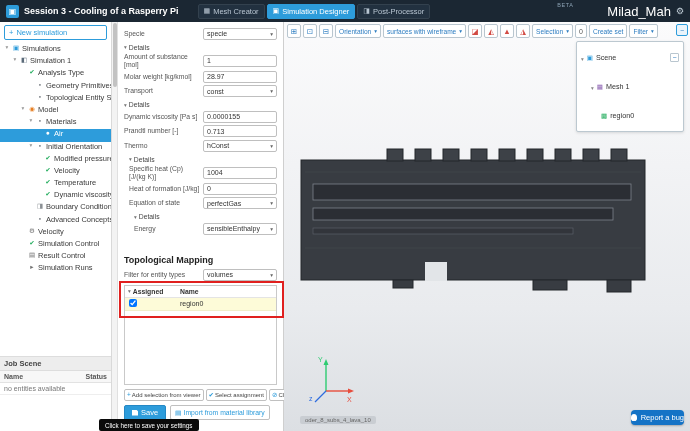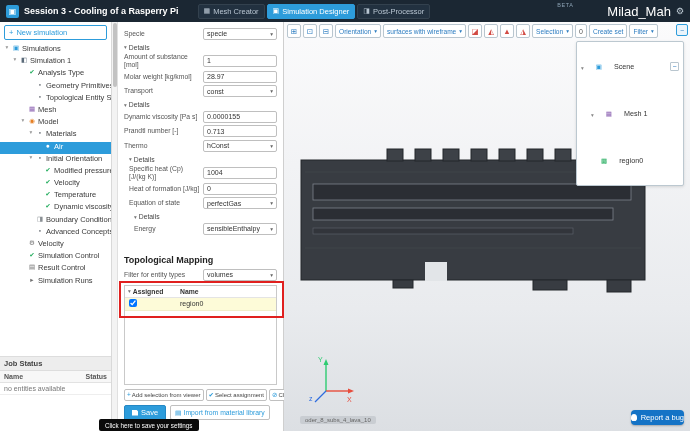--- a/index.html
+++ b/index.html
@@ -92,21 +92,21 @@
 
 .viewer{flex:1;position:relative;background:linear-gradient(180deg,#fbfbfc 0%,#e9ebee 70%,#dcdfe3 100%);overflow:hidden}
 .vtoolbar{position:absolute;top:2px;left:3px;display:flex;align-items:center;gap:2px;z-index:4}
 .vbtn{height:14px;min-width:14px;border:1px solid #b9c6cf;background:#fff;color:#2d7dc1;font-size:7.5px;display:flex;align-items:center;justify-content:center;border-radius:2px;cursor:pointer;padding:0 2px}
 .vbtn.red{color:#d24a43}
 .vdrop{height:14px;border:1px solid #b9c6cf;background:#fff;color:#2d7dc1;font-size:6.6px;display:flex;align-items:center;gap:3px;padding:0 3px;border-radius:2px;cursor:pointer;white-space:nowrap}
 .vdrop .caret{font-size:5.5px}
 .vcount{height:14px;width:12px;border:1px solid #b9c6cf;background:#fff;color:#555;font-size:7px;display:grid;place-items:center;border-radius:2px}
 .paneltoggle{position:absolute;top:2px;right:2px;width:12px;height:12px;border:1px solid #2d9cdb;background:#eaf4fb;color:#2d7dc1;font-size:7px;display:grid;place-items:center;border-radius:2px;cursor:pointer;z-index:4}
 .scenepanel{position:absolute;top:19px;right:6px;width:108px;background:#fff;border:1px solid #bcc8d0;border-radius:2px;font-size:7.2px;box-shadow:0 1px 3px rgba(0,0,0,.12);z-index:4;padding:1px 0}
-.sp-row{display:flex;align-items:flex-end;gap:12px;padding:19px 4px;cursor:pointer}
+.sp-row{display:flex;align-items:flex-end;gap:3px;padding:10px 4px;cursor:pointer}
 .sp-row .caret{font-size:5.5px;color:#888}
 .sp-ic{font-size:6.5px}
 .sp-ic.blue{color:#2d9cdb}
 .sp-ic.purple{color:#8a5fb0}
 .sp-ic.green{color:#27ae60}
 .sp-min{margin-left:auto;width:9px;height:9px;border:1px solid #b9c6cf;display:grid;place-items:center;font-size:7px;color:#2d7dc1;border-radius:1px;cursor:pointer}
 .ind1{padding-left:14px}
 .ind2{padding-left:24px}
 .model{position:absolute;left:13px;top:126px;width:354px;height:172px}
 .gizmo{position:absolute;left:24px;bottom:22px;width:48px;height:54px;cursor:pointer}
@@ -180,25 +180,20 @@
             <span class="texp"></span>
             <span class="t-icon" data-icon="folder"></span>
             <span>Geometry Primitives</span>
           </div>
           <div class="titem" style="--d: 3;">
             <span class="texp"></span>
             <span class="t-icon" data-icon="folder"></span>
             <span>Topological Entity Sets</span>
           </div>
           <div class="titem" style="--d: 2;">
-            <span class="texp"></span>
-            <span class="t-icon" data-icon="mesh"></span>
-            <span>Mesh</span>
-          </div>
-          <div class="titem" style="--d: 2;">
             <span class="texp">▾</span>
             <span class="t-icon" data-icon="model"></span>
             <span>Model</span>
           </div>
           <div class="titem" style="--d: 3;">
             <span class="texp">▾</span>
             <span class="t-icon" data-icon="folder"></span>
             <span>Materials</span>
           </div>
           <div class="titem selected" style="--d: 4;">
@@ -256,21 +251,21 @@
             <span class="t-icon" data-icon="result"></span>
             <span>Result Control</span>
           </div>
           <div class="titem" style="--d: 2;">
             <span class="texp"></span>
             <span class="t-icon" data-icon="runs"></span>
             <span>Simulation Runs</span>
           </div>
         </div>
       <div class="jobstatus">
-        <div class="js-title">Job Status</div>
+        <div class="js-title">Job Scene</div>
         <div class="js-cols">
           <span>Name</span>
           <span>Status</span>
         </div>
         <div class="js-empty">no entities available</div>
         <div class="js-fill"></div>
       </div>
     </aside>
 
     <div class="vscroll">

